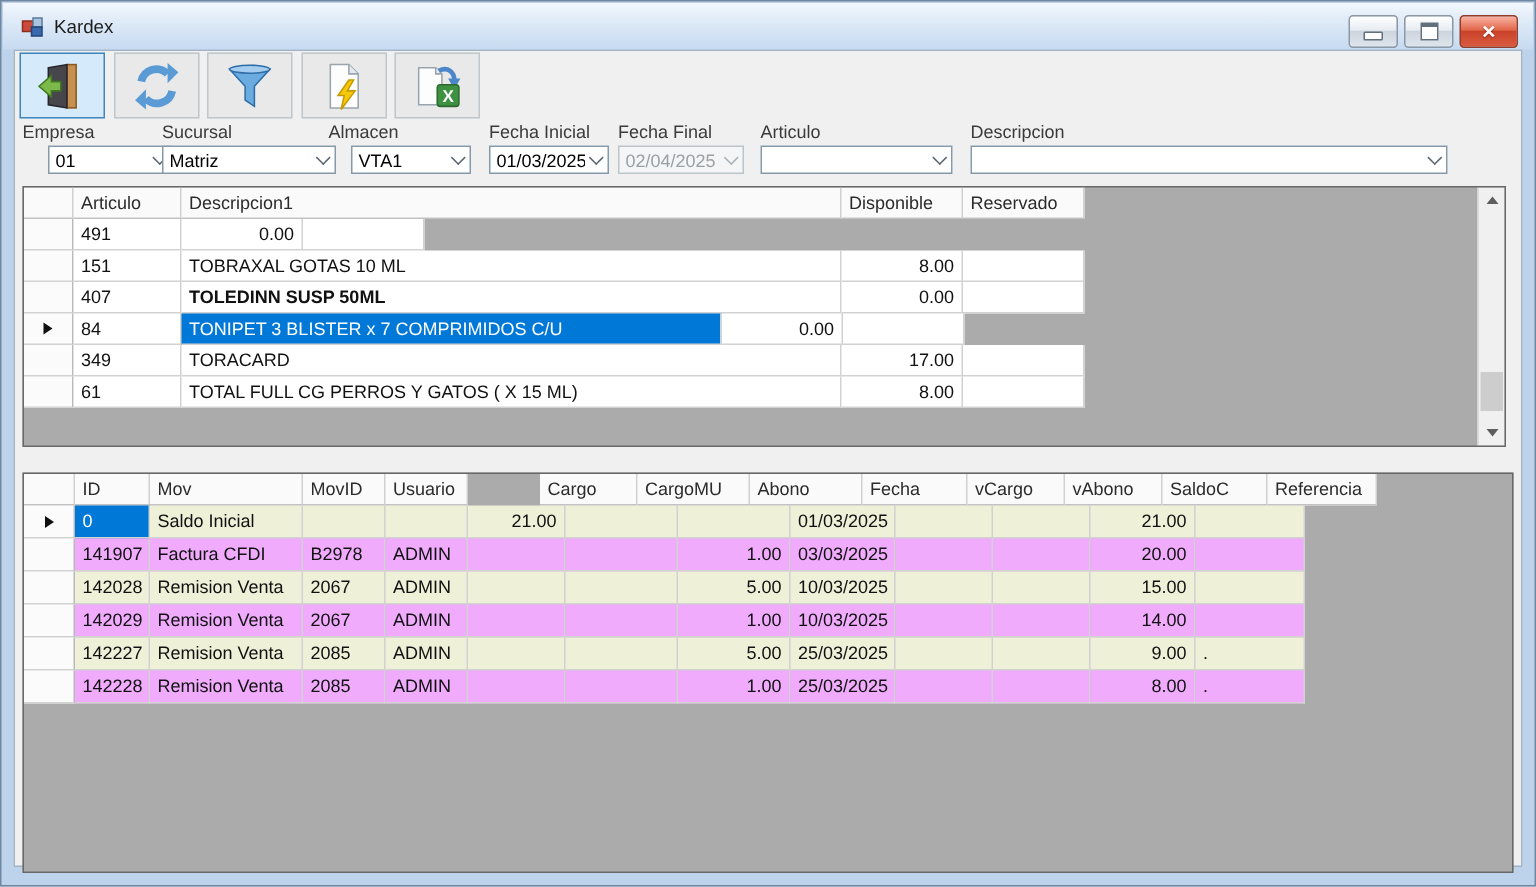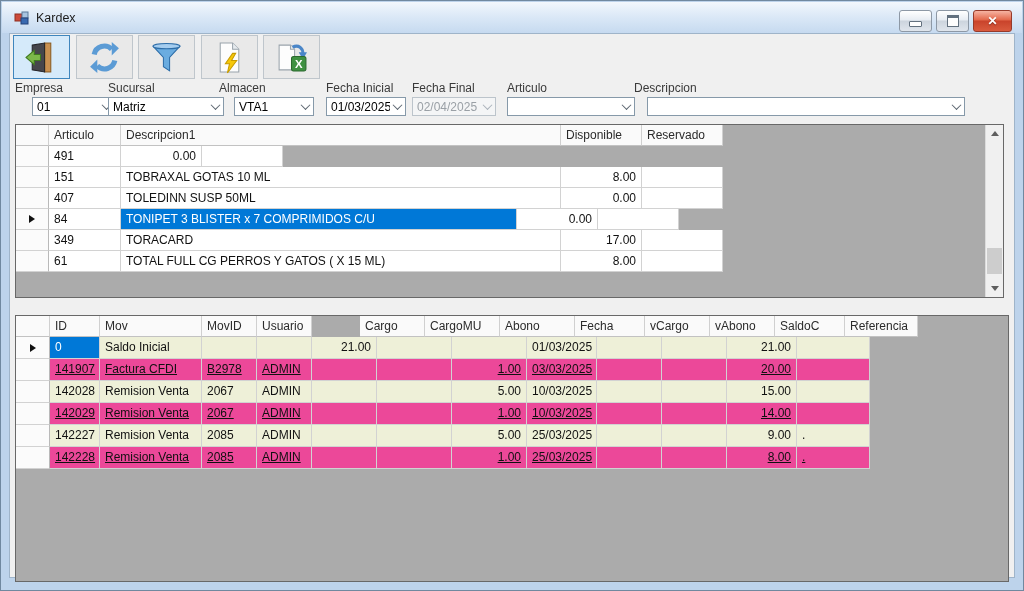--- a/index.html
+++ b/index.html
@@ -46,21 +46,21 @@
   .cell{box-sizing:border-box;background:#fff;border-right:1px solid #d2d2d2;border-bottom:1px solid #d2d2d2;
     font-size:12px;color:#111;padding:0 5px;white-space:nowrap;overflow:hidden;flex:none;}
   .cell.r{text-align:right;}
   .cell.sel{background:#0078d7;color:#fff;}
   .rowhdr{box-sizing:border-box;background:#fbfbfb;border-right:1px solid #b9b9b9;border-bottom:1px solid #d2d2d2;
     flex:none;display:flex;align-items:center;justify-content:center;}
   .arrow{width:0;height:0;border-left:6px solid #101010;border-top:4px solid transparent;border-bottom:4px solid transparent;}
   .h21 .hcell,.h21 .cell,.h21 .rowhdr{height:21px;line-height:20px;}
   .h22 .cell,.h22 .rowhdr{height:22px;line-height:21px;}
   .beigeA .cell{background:#eef0d8;}
-  .beigeB .cell{background:#ec4899;text-decoration:underline;}
+  .beigeB .cell{background:#f0abfc;}
   .beigeA .cell.sel,.beigeB .cell.sel{background:#0078d7;}
   
   .vscroll{position:absolute;top:0;right:0;bottom:0;width:17px;background:#f0f0f0;border-left:1px solid #dcdcdc;}
   .sarrow{position:absolute;left:0;width:17px;height:17px;display:flex;align-items:center;justify-content:center;}
   .tri-up{width:0;height:0;border-left:4px solid transparent;border-right:4px solid transparent;border-bottom:5px solid #5e5e5e;}
   .tri-dn{width:0;height:0;border-left:4px solid transparent;border-right:4px solid transparent;border-top:5px solid #5e5e5e;}
   .thumb{position:absolute;left:1px;width:15px;background:#cdcdcd;}
 </style>
 </head>
 <body>
@@ -164,21 +164,21 @@
             <i></i>
           </span>
         </div>
         <div class="flabel" style="left: 497px;">Articulo</div>
         <div class="combo" style="left: 497px; width: 128px;">
           <span class="val"></span>
           <span class="chev">
             <i></i>
           </span>
         </div>
-        <div class="flabel" style="left: 624px;">Descripcion</div>
+        <div class="flabel" style="left: 637px;">Descripcion</div>
         <div class="combo" style="left: 637px; width: 318px;">
           <span class="val"></span>
           <span class="chev">
             <i></i>
           </span>
         </div>
       </div>
 
     <div class="grid h21" style="left:5px;top:90px;width:987px;height:172px;">
       <div>
@@ -198,30 +198,30 @@
           <div class="grow">
             <div class="rowhdr" style="width: 33px;"></div>
             <div class="cell" style="width: 72px;">151</div>
             <div class="cell" style="width: 440px;">TOBRAXAL GOTAS 10 ML</div>
             <div class="cell r" style="width: 81px;">8.00</div>
             <div class="cell r" style="width: 81px;"></div>
           </div>
           <div class="grow">
             <div class="rowhdr" style="width: 33px;"></div>
             <div class="cell" style="width: 72px;">407</div>
-            <div class="cell" style="width: 440px;">TOLEDINN SUSP 50ML</div>
+            <div class="cell" style="width: 440px; font-weight: bold;">TOLEDINN SUSP 50ML</div>
             <div class="cell r" style="width: 81px;">0.00</div>
             <div class="cell r" style="width: 81px;"></div>
           </div>
           <div class="grow">
             <div class="rowhdr" style="width: 33px;">
               <span class="arrow"></span>
             </div>
             <div class="cell" style="width: 72px;">84</div>
-            <div class="cell sel" style="width: 396px;">TONIPET 3 BLISTER x 7 COMPRIMIDOS C/U</div>
+            <div class="cell sel" style="width: 360px;">TONIPET 3 BLISTER x 7 COMPRIMIDOS C/U</div>
             <div class="cell r" style="width: 81px;">0.00</div>
             <div class="cell r" style="width: 81px;"></div>
           </div>
           <div class="grow">
             <div class="rowhdr" style="width: 33px;"></div>
             <div class="cell" style="width: 72px;">349</div>
             <div class="cell" style="width: 440px;">TORACARD</div>
             <div class="cell r" style="width: 81px;">17.00</div>
             <div class="cell r" style="width: 81px;"></div>
           </div>

